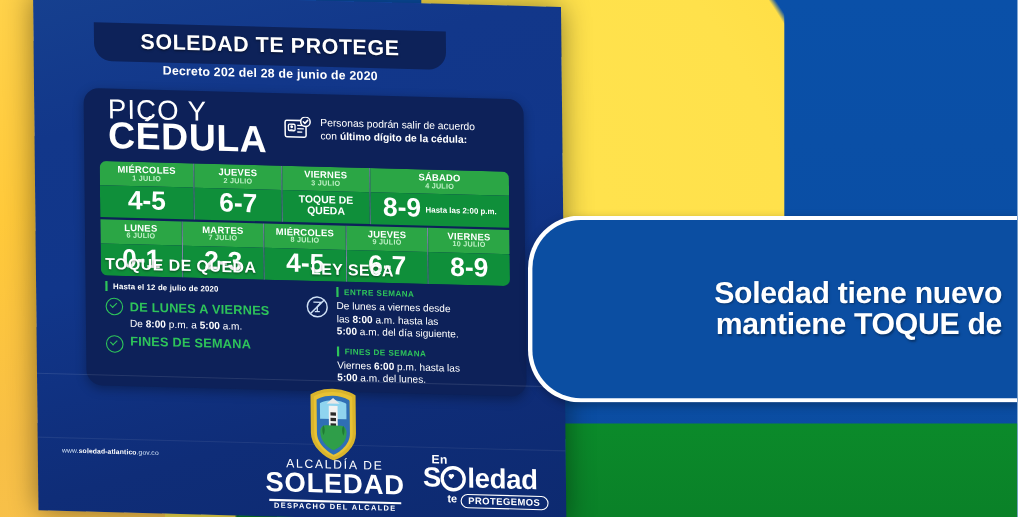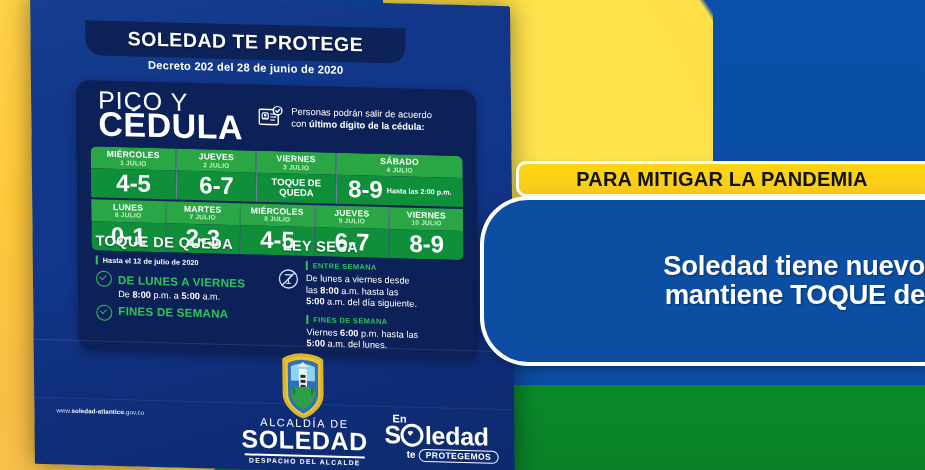--- a/index.html
+++ b/index.html
@@ -125,21 +125,21 @@
   .callout-yellow{position:absolute;left:516px;top:161px;width:409px;height:36px;
     background:linear-gradient(180deg,#ffd60f 0%,#f6c91d 100%);
     border:3px solid #fff;border-right:none;border-radius:10px 0 0 10px;
     display:flex;align-items:center;justify-content:center;box-sizing:border-box;
     box-shadow:0 2px 5px rgba(0,0,0,.2);}
   .callout-yellow span{color:#111;font-weight:bold;font-size:20px;letter-spacing:.2px;}
 
   .callout-blue{position:absolute;left:480px;top:196px;width:445px;height:170px;
     background:#0b4ea2;border:4px solid #fff;border-right:none;
     border-radius:48px 0 0 48px;box-sizing:border-box;
-    display:flex;align-items:center;justify-content:flex-end;
+    display:flex;align-items:center;justify-content:flex-end;padding-right:14px;
     box-shadow:0 3px 8px rgba(0,0,0,.25);}
   .callout-blue .hl{color:#fff;font-weight:bold;font-size:27.5px;line-height:1.05;
     text-align:right;letter-spacing:-.3px;text-shadow:1px 1px 2px rgba(0,0,0,.35);}
   .callout-blue .hl div{white-space:nowrap;}
 </style>
 </head>
 <body>
 
 <div id="stage">
 
@@ -367,23 +367,20 @@
         </div>
         <div class="e3">
           <span class="te">te</span>
           <span class="pill">PROTEGEMOS</span>
         </div>
       </div>
 
     </div>
   </div>
 
-  <div class="callout-yellow">
-    <span>PARA MITIGAR LA PANDEMIA</span>
-  </div>
 
   <div class="callout-blue">
     <div class="hl">
       <div>Soledad tiene nuevo</div>
       <div>mantiene TOQUE de</div>
     </div>
   </div>
 
 </div>
 

